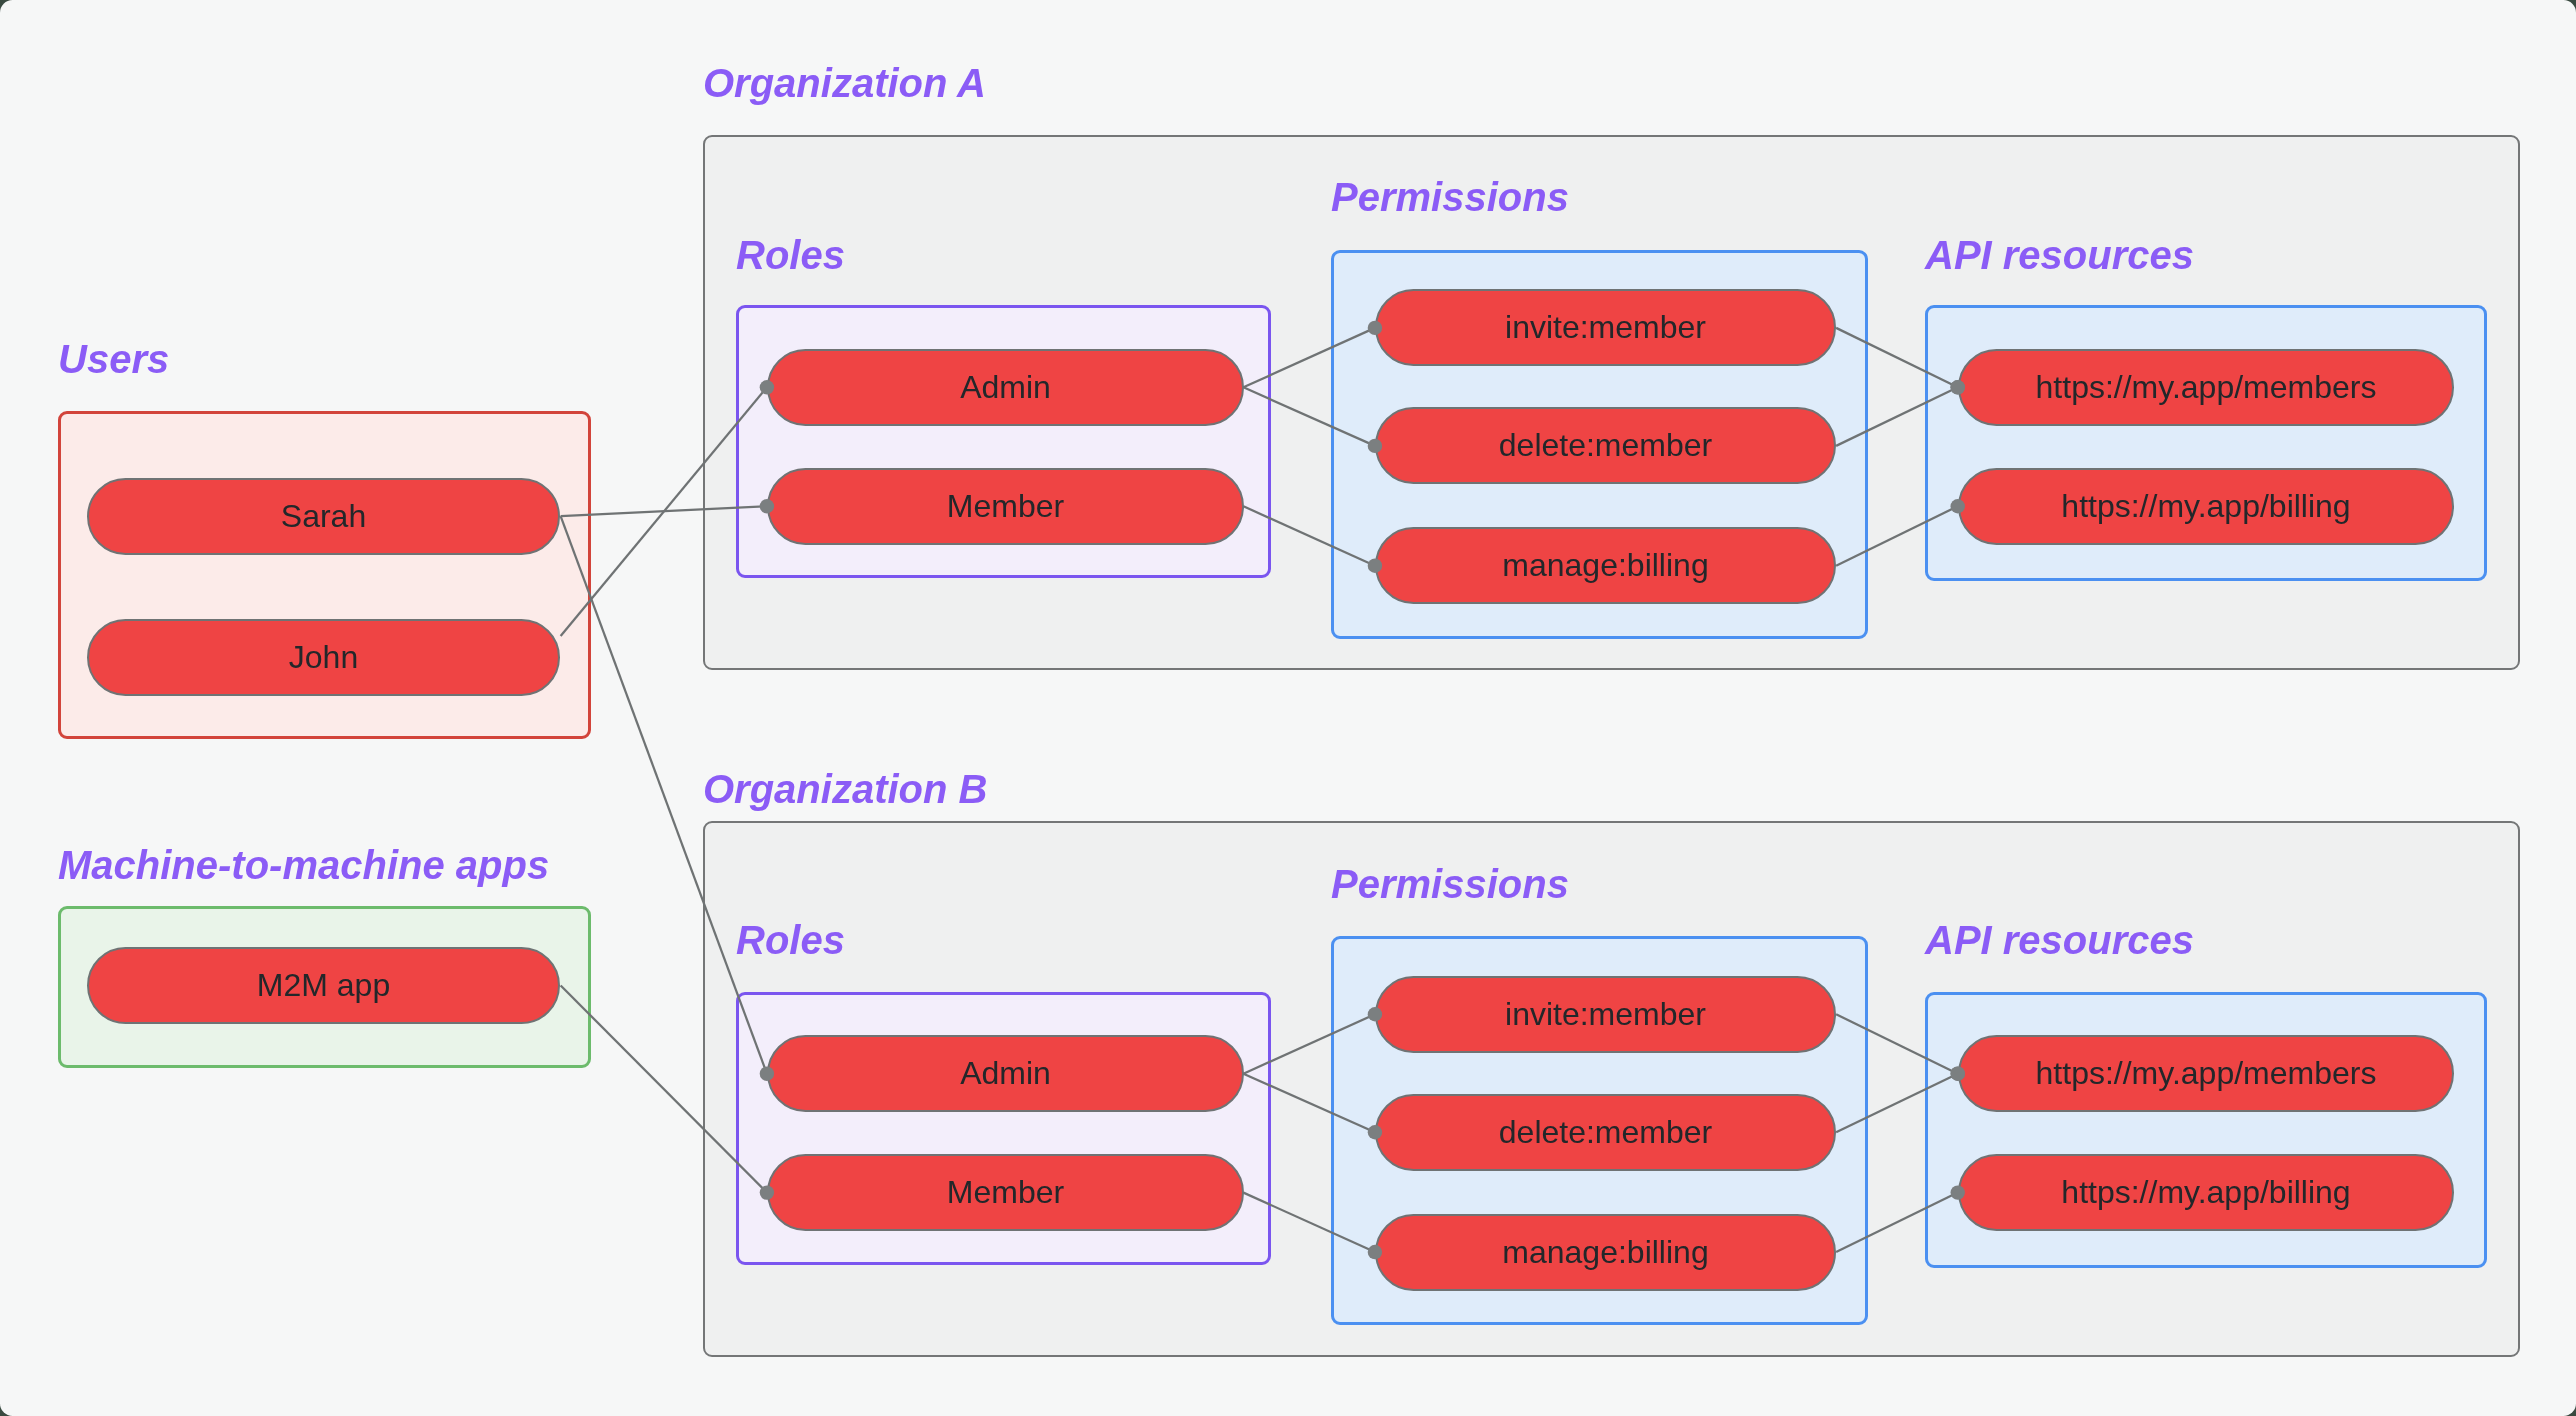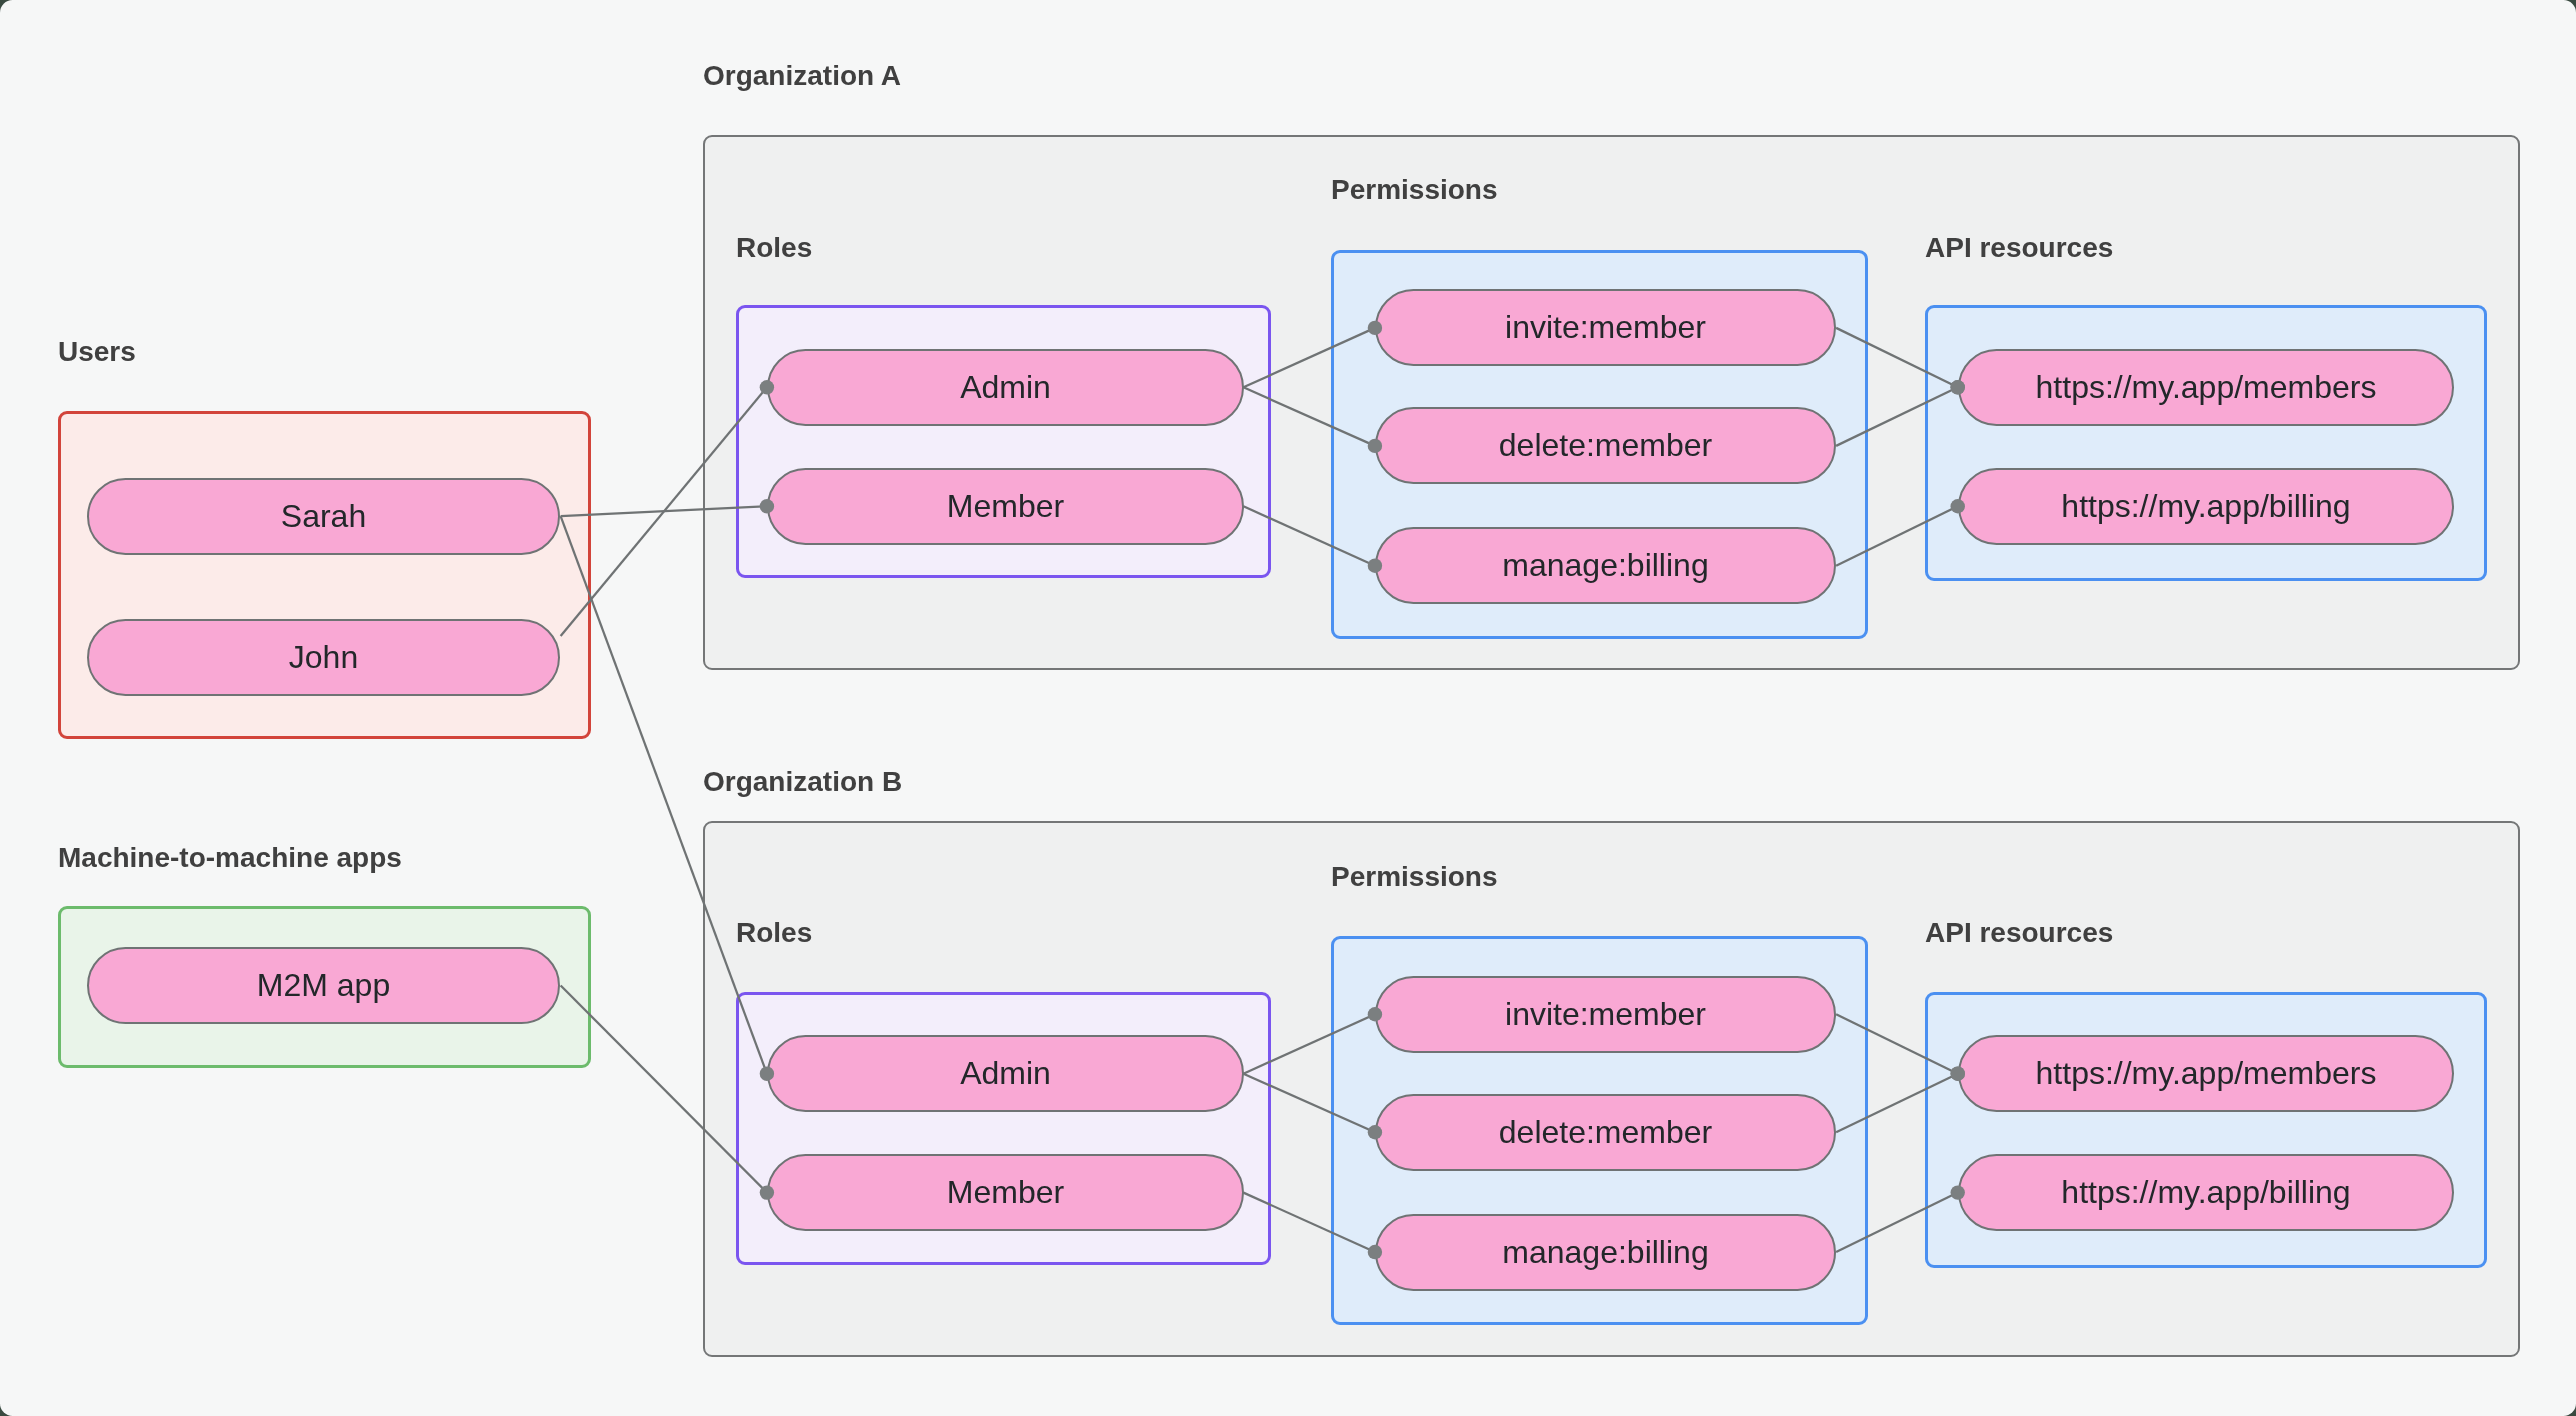--- a/index.html
+++ b/index.html
@@ -7,42 +7,43 @@
     position:relative;
     width:2576px;height:1416px;
     background:#f6f7f7;
     border-radius:12.6px;
     overflow:hidden;
     font-family:"Liberation Sans",sans-serif;
   }
   .lbl{
     position:absolute;
     font-weight:600;
-    font-size:28px;
+    font-size:40px;
     line-height:1.2;
-    color:#404040;
+    color:#8b5cf6;
     white-space:nowrap;
     z-index:5;
+    font-style:italic;
   }
   .gbox{
     position:absolute;
     box-sizing:border-box;
     border-radius:9px;
     z-index:1;
   }
   .org-box{background:#eff0f0;border:2.7px solid #747677;}
   .red-box{background:#fcebe9;border:3.6px solid #d2443b;}
   .green-box{background:#e9f4e9;border:3.6px solid #6cbb6c;}
   .purple-box{background:#f3eefb;border:3.6px solid #7a55ef;}
   .blue-box{background:#dfecfa;border:3.6px solid #4b90f1;}
   .pill{
     position:absolute;
     box-sizing:border-box;
     height:77px;
-    background:#f9a8d4;
+    background:#ef4444;
     border:2.3px solid #6f7374;
     border-radius:39px;
     display:flex;align-items:center;justify-content:center;
     font-size:32px;font-weight:400;color:#23272a;
     white-space:nowrap;
     z-index:10;
   }
   #edges-svg{
     position:absolute;left:0;top:0;
     z-index:50;

